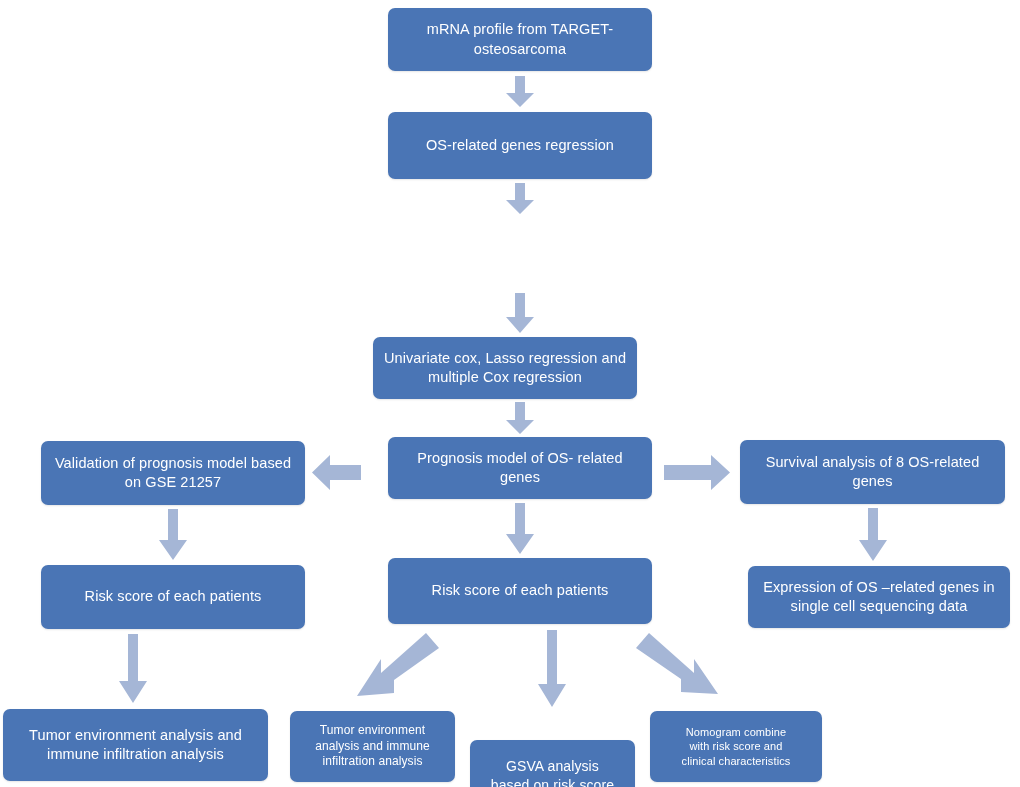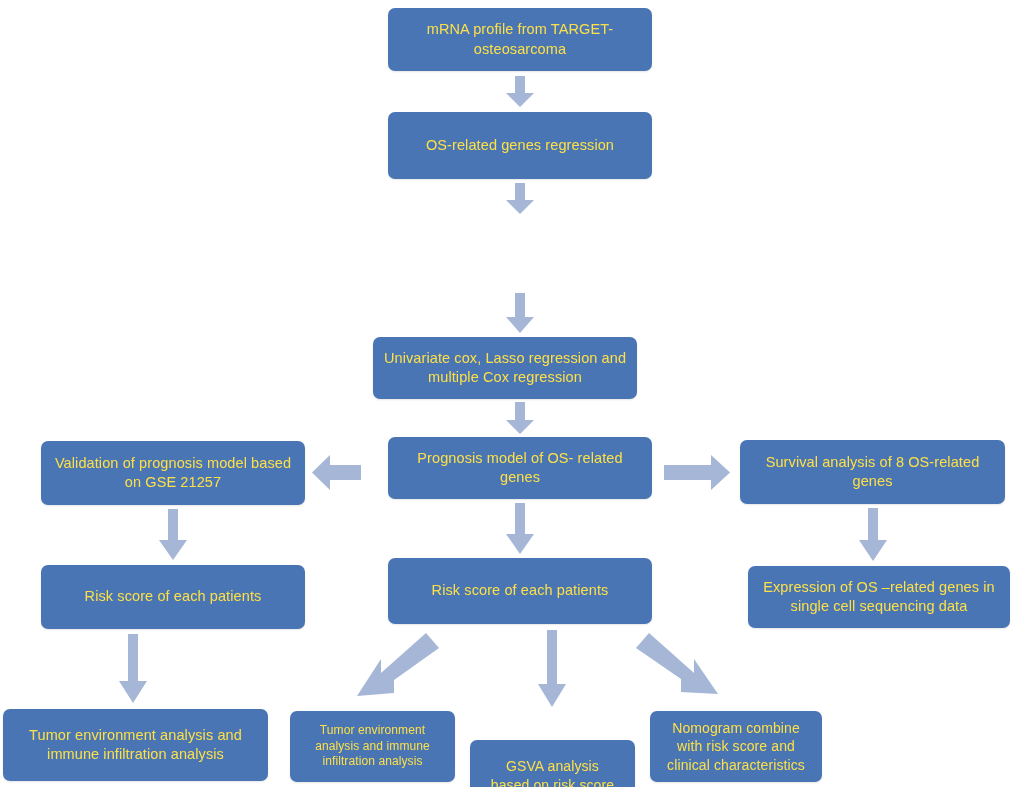--- a/index.html
+++ b/index.html
@@ -13,21 +13,21 @@
     height: 787px;
     background: #ffffff;
     font-family: "Liberation Sans", sans-serif;
     overflow: hidden;
   }
   .node {
     position: absolute;
     box-sizing: border-box;
     background: #4a75b5;
     border-radius: 7px;
-    color: #fde047;
+    color: #ffffff;
     display: flex;
     align-items: center;
     justify-content: center;
     text-align: center;
     line-height: 1.32;
     padding: 4px 6px;
     font-size: 14.5px;
     font-weight: 400;
     letter-spacing: 0.1px;
     box-shadow: 0 1px 2px rgba(0,0,0,0.10);
@@ -98,21 +98,21 @@
     <span class="node-label">Tumor environment
 analysis and immune
 infiltration analysis</span>
   </div>
 
   <div class="node" style="left:470px; top:711px; width:165px; height:71px; font-size:14px;margin-top:29px;">
     <span class="node-label">GSVA analysis
 based on risk score</span>
   </div>
 
-  <div class="node" style="left:650px; top:711px; width:172px; height:71px; font-size:14px;">
+  <div class="node" style="left:650px; top:711px; width:172px; height:71px; font-size:11px;">
     <span class="node-label">Nomogram combine
 with risk score and
 clinical characteristics</span>
   </div>
 
   <div class="arrow" style="left:505px; top:76px; width:30px; height:32px;">
     <svg width="30" height="32" viewBox="0 0 30 32">
       <polygon points="10,0 20,0 20,17 29,17 15,31 1,17 10,17" fill="#a5b6d6"></polygon>
     </svg>
   </div>

